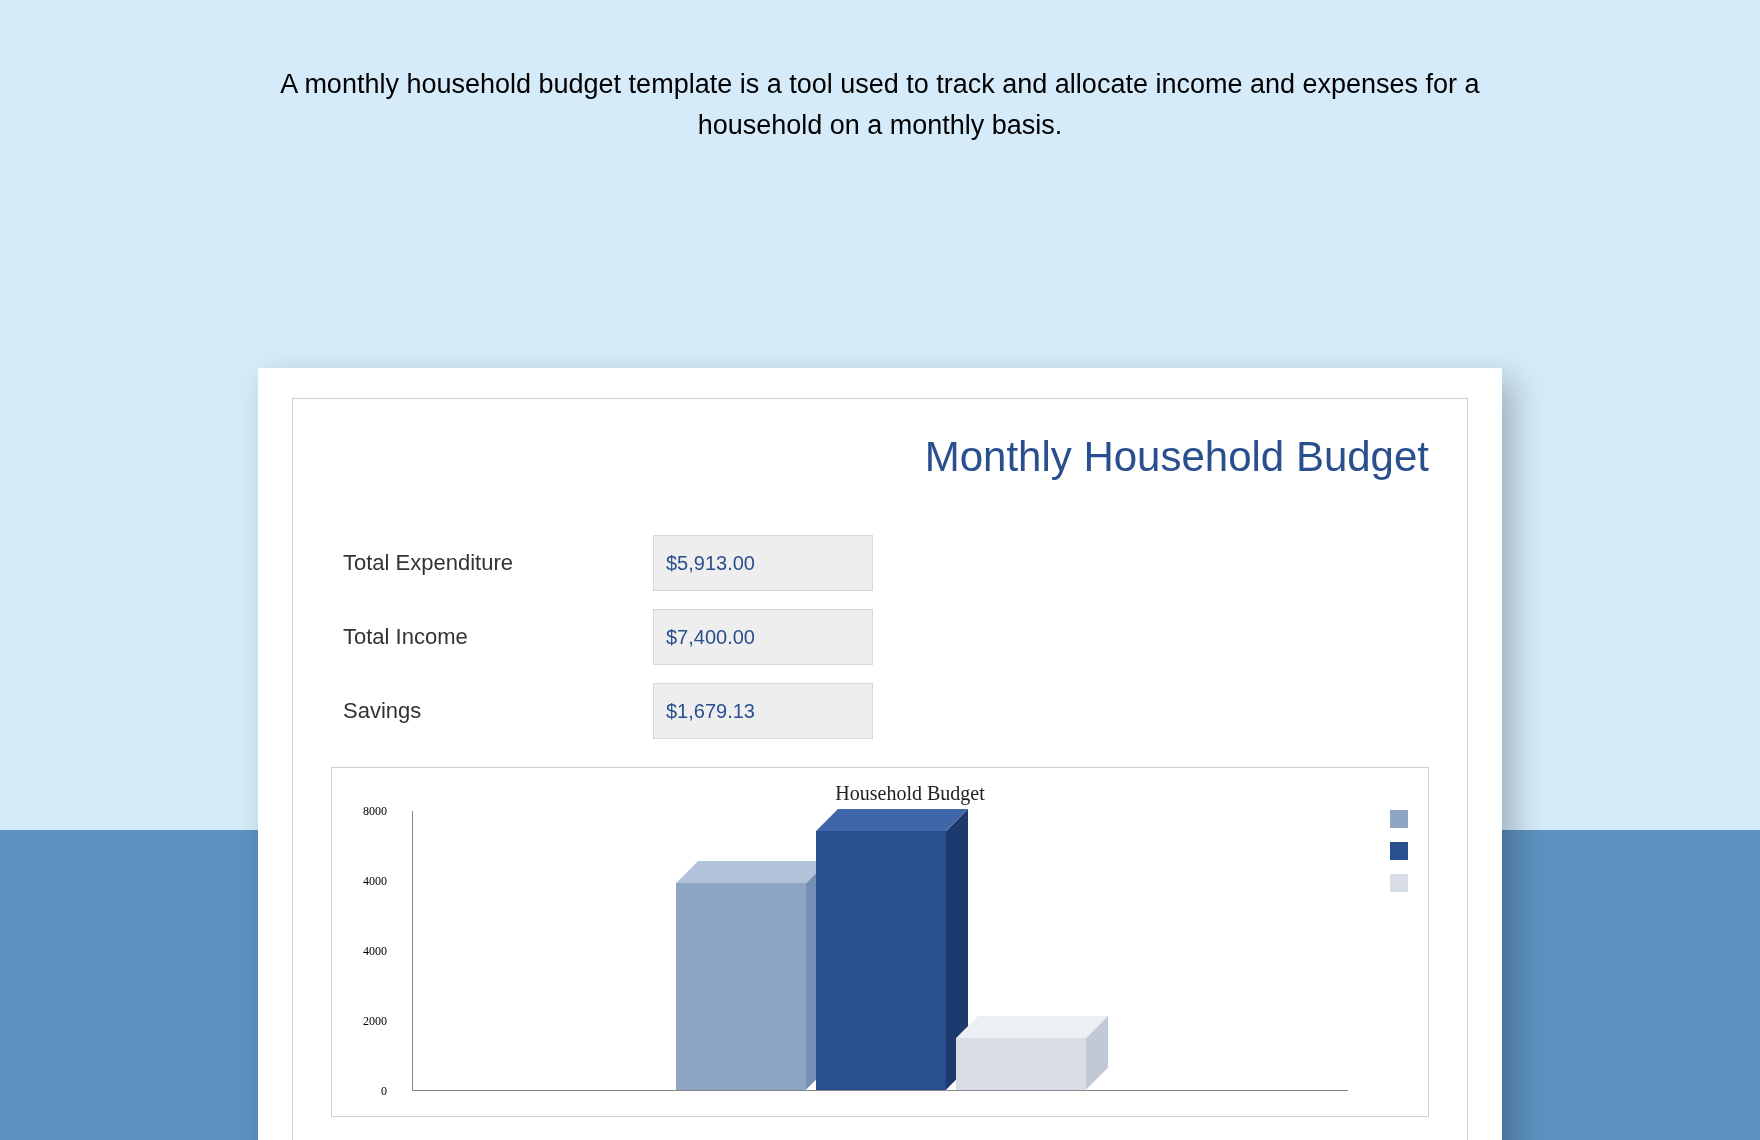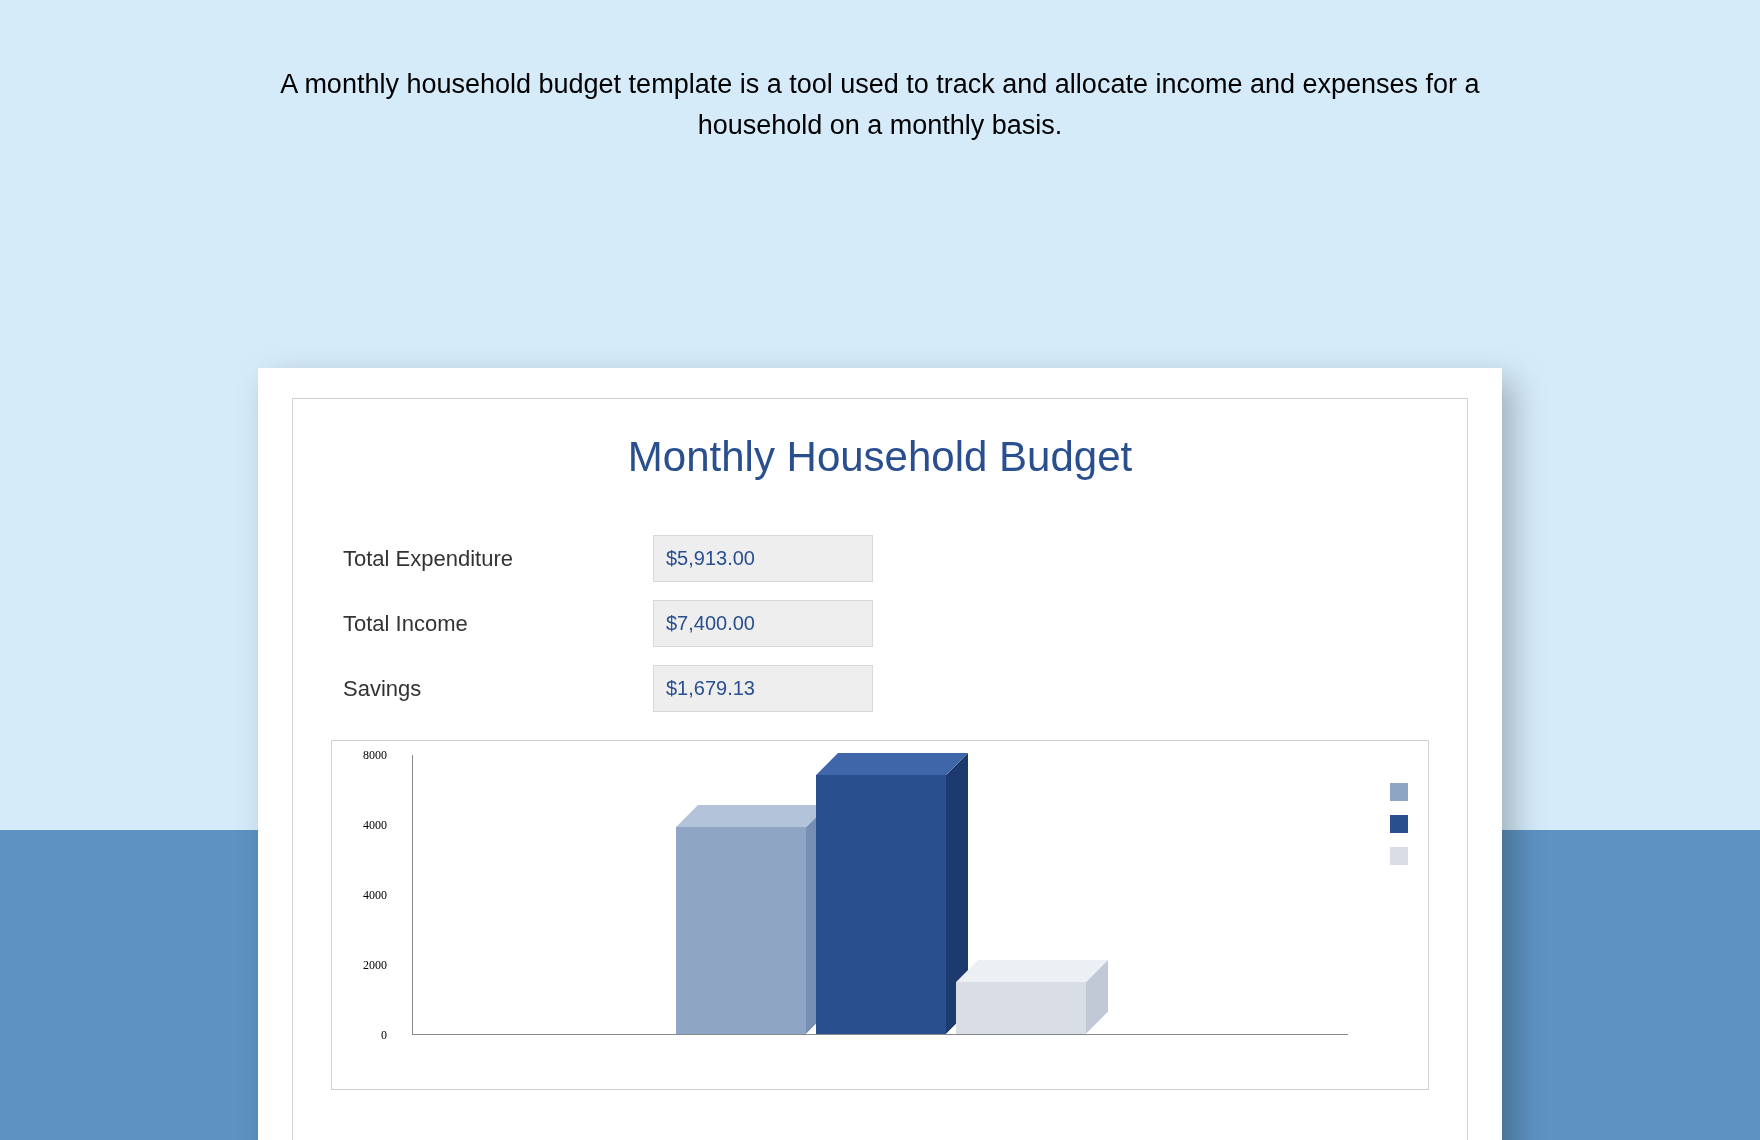--- a/index.html
+++ b/index.html
@@ -50,21 +50,21 @@
     padding: 30px 34px;
   }
   .doc-inner {
     border: 1px solid #cfcfcf;
     width: 100%;
     height: 100%;
     padding: 28px 38px;
     position: relative;
   }
   .doc-title {
-    text-align: center;
+    text-align: right;
     font-family: -apple-system, BlinkMacSystemFont, 'Segoe UI', Arial, sans-serif;
     font-size: 42px;
     font-weight: 400;
     color: #2a4f8f;
     margin-top: 6px;
     margin-bottom: 54px;
   }
   .summary {
     font-family: -apple-system, BlinkMacSystemFont, 'Segoe UI', Arial, sans-serif;
     margin-left: 12px;
@@ -74,21 +74,21 @@
     align-items: center;
     margin-bottom: 18px;
   }
   .summary-label {
     width: 310px;
     font-size: 22px;
     color: #333;
   }
   .summary-value {
     width: 220px;
-    height: 47px;
+    height: 56px;
     background: #eeeeee;
     border: 1px solid #d8d8d8;
     color: #2a4f8f;
     font-size: 20px;
     display: flex;
     align-items: center;
     padding-left: 12px;
   }
   .chart-box {
     margin-top: 28px;
@@ -185,20 +185,21 @@
         <div class="summary-label">Total Income</div>
         <div class="summary-value">$7,400.00</div>
       </div>
       <div class="summary-row">
         <div class="summary-label">Savings</div>
         <div class="summary-value">$1,679.13</div>
       </div>
     </div>
 
     <div class="chart-box">
+      <div class="chart-title">Household Budget</div>
       <div class="chart-area">
         <div class="y-axis">
             <div class="y-tick" style="bottom: 0px; transform: translateY(50%);">0</div>
             <div class="y-tick" style="bottom: 70px; transform: translateY(50%);">2000</div>
             <div class="y-tick" style="bottom: 140px; transform: translateY(50%);">4000</div>
             <div class="y-tick" style="bottom: 210px; transform: translateY(50%);">4000</div>
             <div class="y-tick" style="bottom: 280px; transform: translateY(50%);">8000</div>
           </div>
         <div class="plot">
           <div class="bars">

